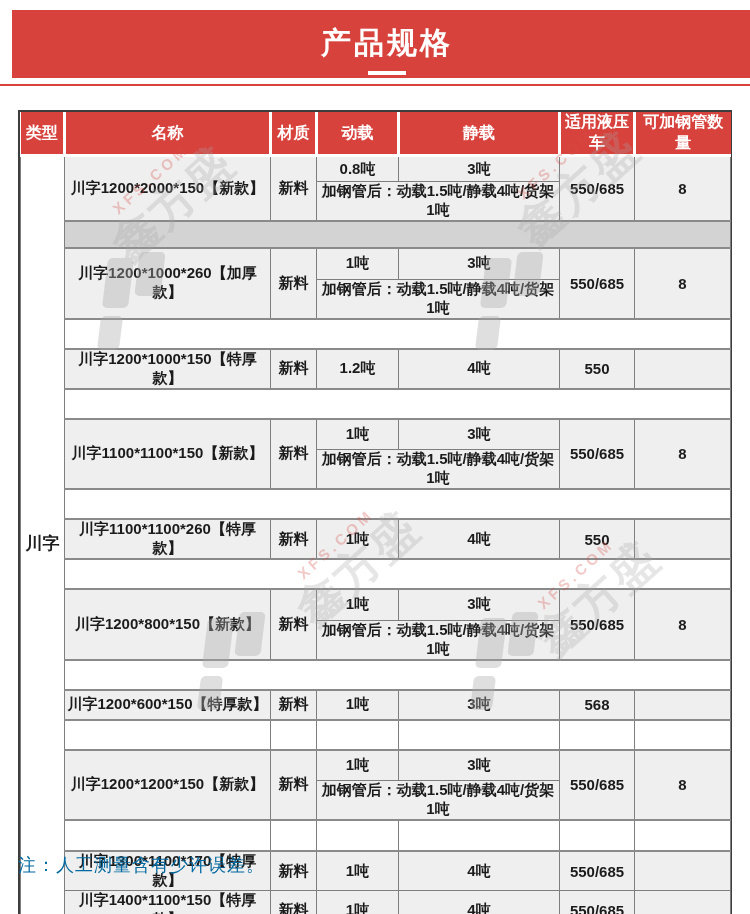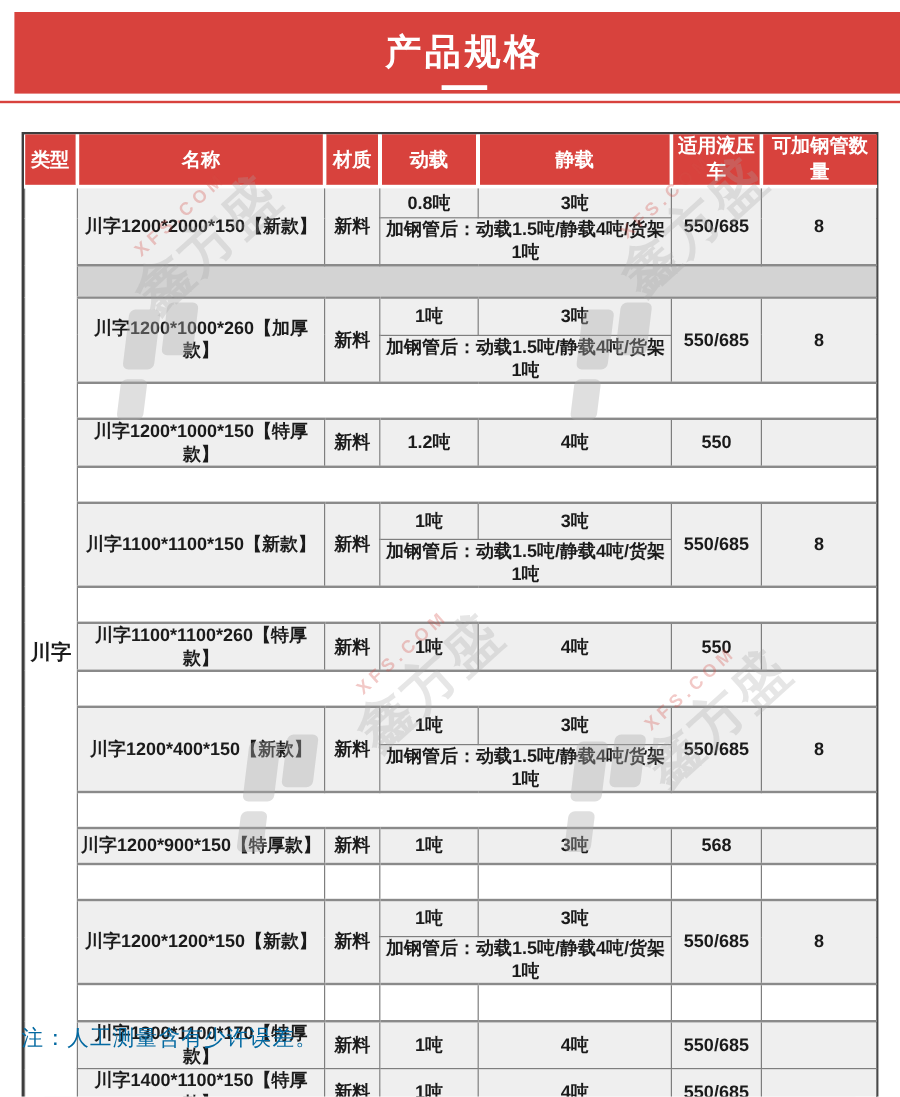--- a/index.html
+++ b/index.html
@@ -188,37 +188,37 @@
         <td class="cell">4吨</td>
         <td class="cell">550</td>
         <td class="cell"></td>
       </tr>
 
       <tr class="h30 hline">
         <td class="gap" colspan="6"></td>
       </tr>
 
       <tr class="h31 hline">
-        <td class="cell" rowspan="2">川字1200*400*150【新款】</td>
+        <td class="cell" rowspan="2">川字1200*800*150【新款】</td>
         <td class="cell" rowspan="2">新料</td>
         <td class="cell">1吨</td>
         <td class="cell">3吨</td>
         <td class="cell" rowspan="2">550/685</td>
         <td class="cell" rowspan="2">8</td>
       </tr>
       <tr class="h31">
         <td class="cell" colspan="2">加钢管后：动载1.5吨/静载4吨/货架1吨</td>
       </tr>
 
       <tr class="h30 hline">
         <td class="gap" colspan="6"></td>
       </tr>
 
       <tr class="h30 hline">
-        <td class="cell">川字1200*900*150【特厚款】</td>
+        <td class="cell">川字1200*600*150【特厚款】</td>
         <td class="cell">新料</td>
         <td class="cell">1吨</td>
         <td class="cell">3吨</td>
         <td class="cell">568</td>
         <td class="cell"></td>
       </tr>
 
       <tr class="h30 hline">
         <td class="gapline"></td>
             <td class="gapline"></td>

